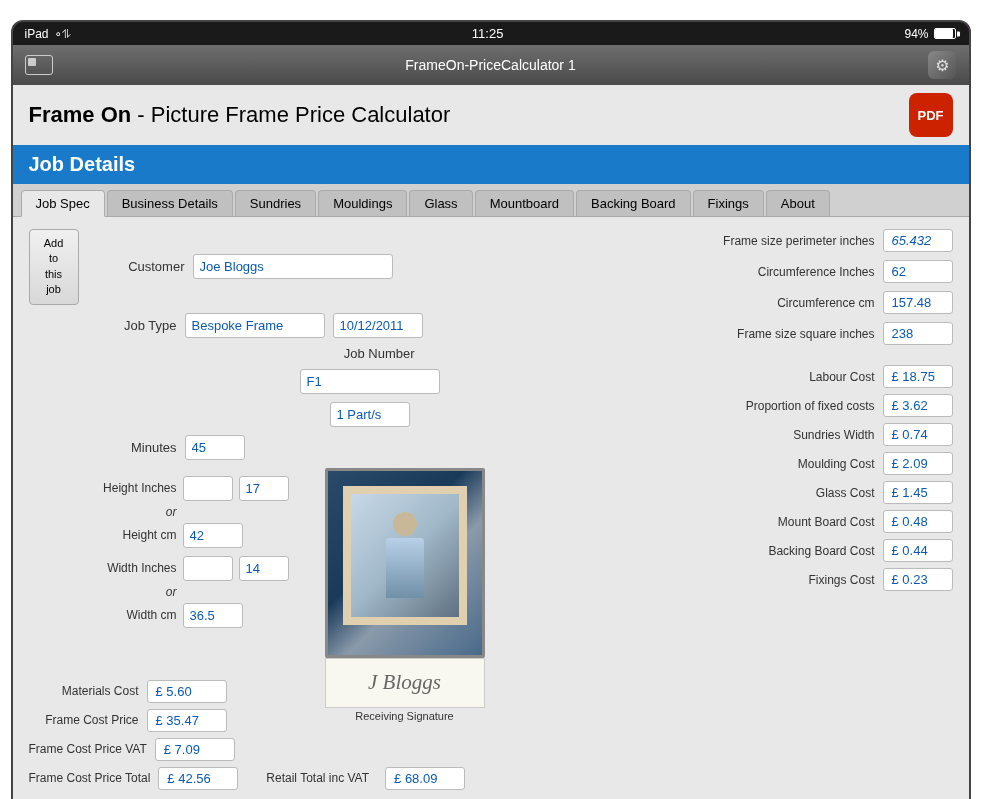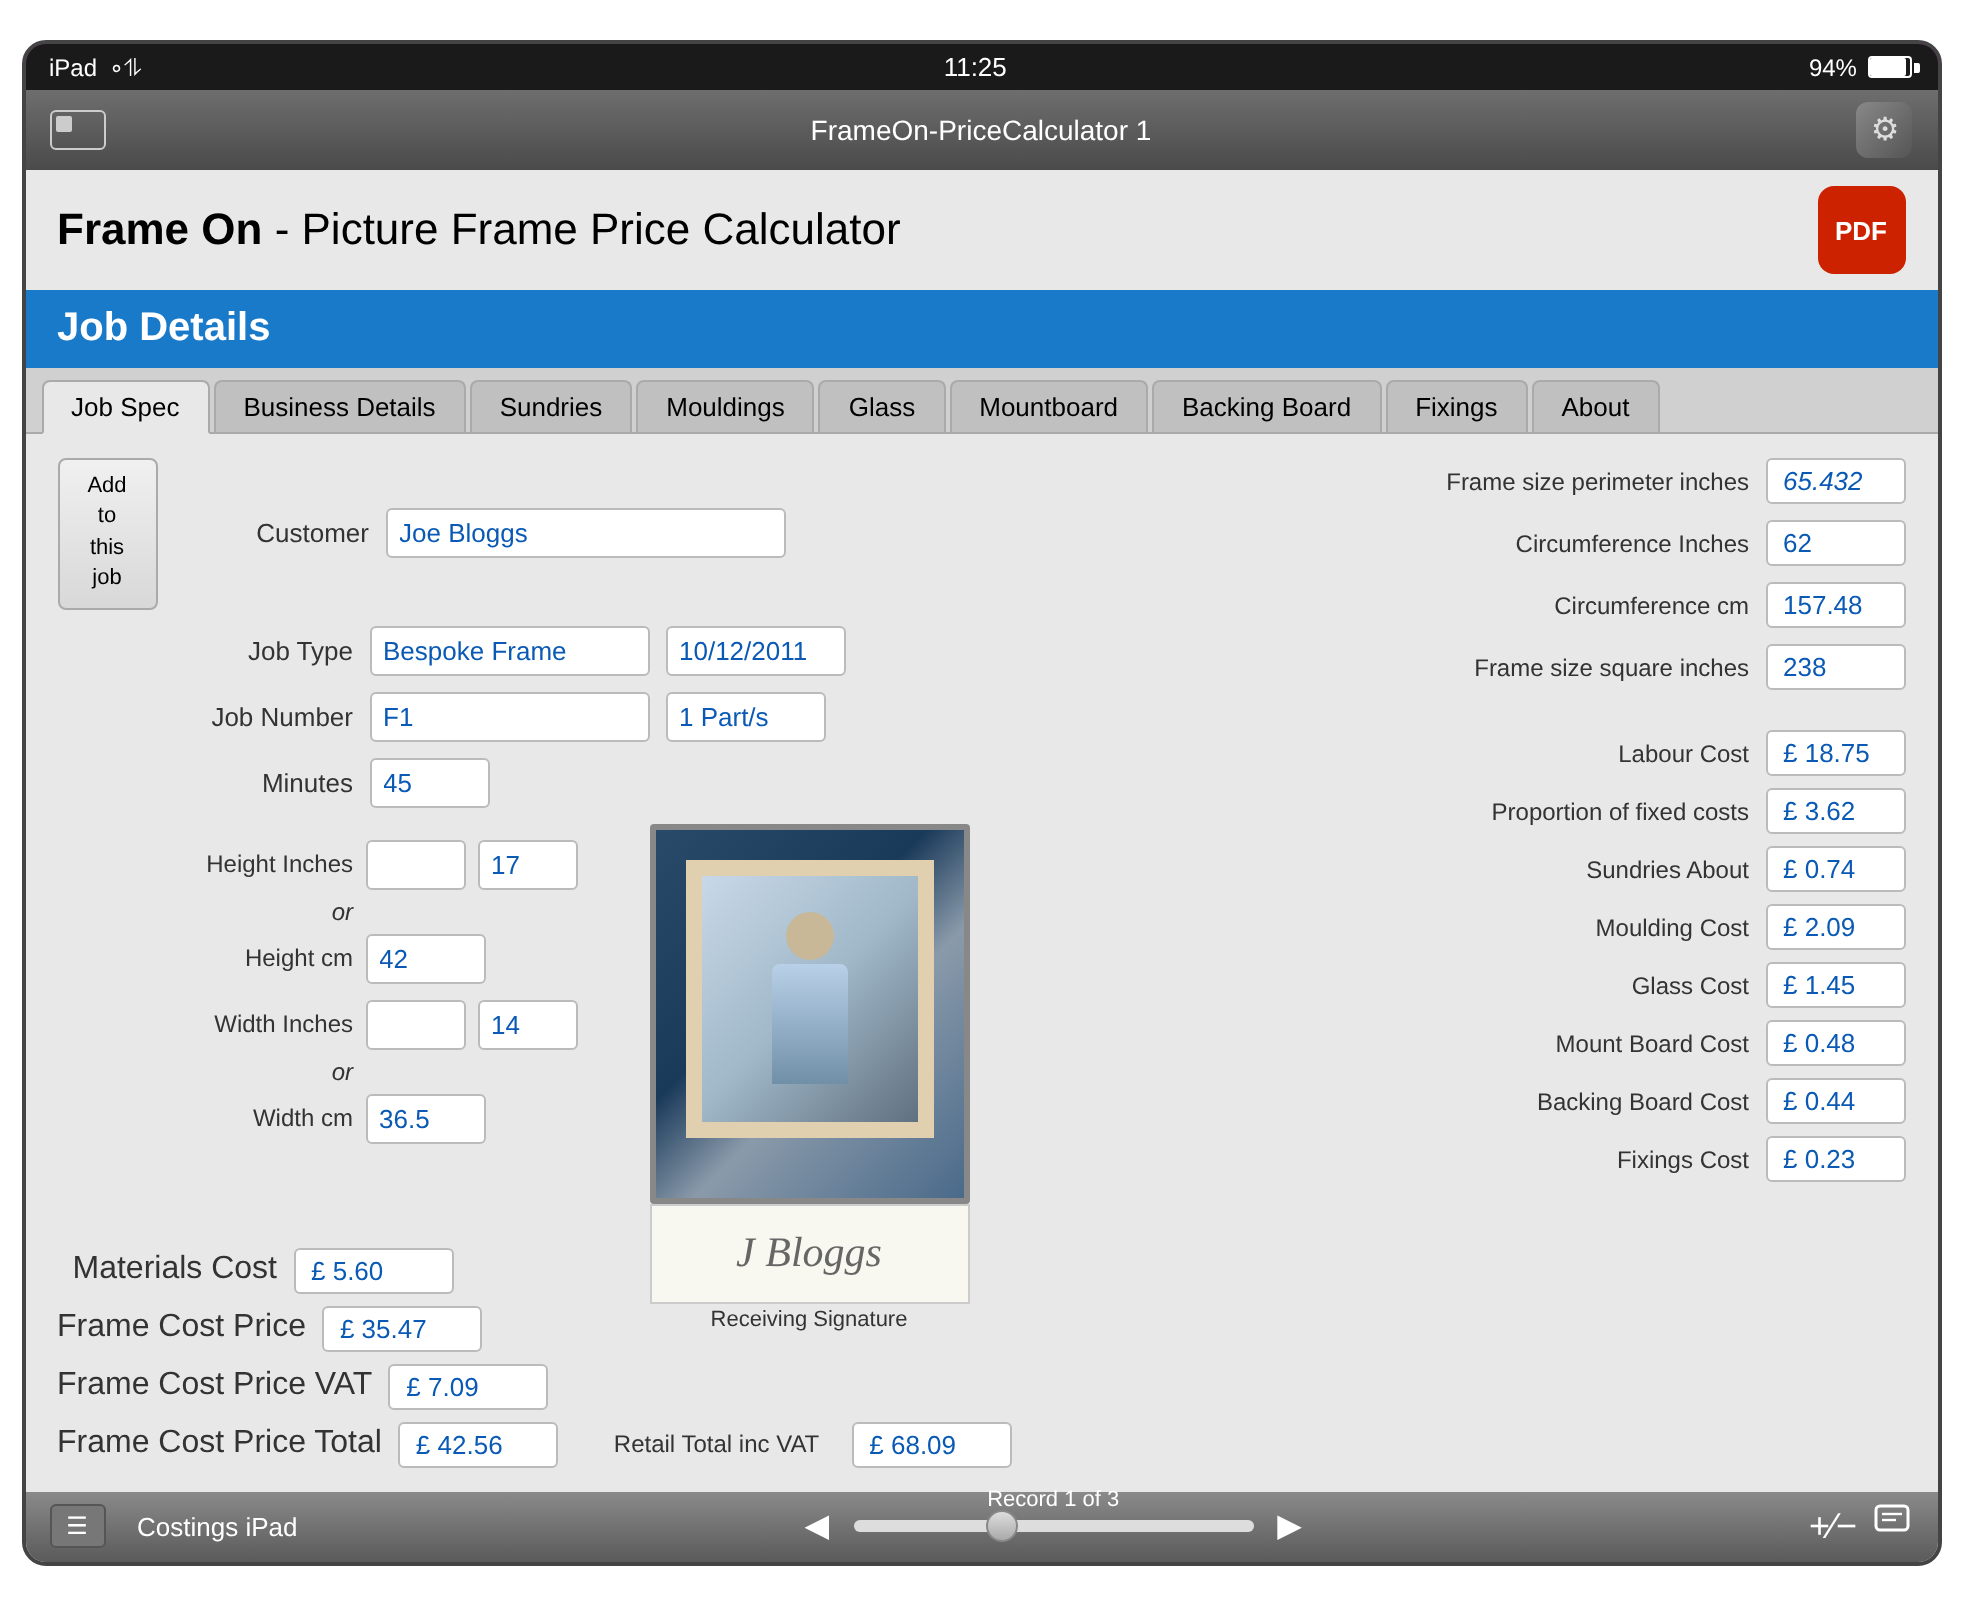--- a/index.html
+++ b/index.html
@@ -276,21 +276,21 @@
       text-align: center;
       color: #333;
       margin-top: 2px;
     }
     .cost-row {
       display: flex;
       align-items: center;
       gap: 8px;
     }
     .cost-label {
-      font-size: 16px;
+      font-size: 12px;
       color: #333;
       text-align: right;
       min-width: 110px;
     }
     .cost-value {
       background: #fff;
       border: 1px solid #bbb;
       border-radius: 3px;
       padding: 3px 8px;
       font-size: 13px;
@@ -521,21 +521,21 @@
           </div>
 
           <div class="form-row" style="margin-left:58px;">
             <span class="form-label">Job Type</span>
             <input class="form-input medium blue-text" value="Bespoke Frame" style="color: rgb(10, 90, 181);">
 
             <input class="form-input small blue-text" value="10/12/2011" style="color: rgb(10, 90, 181); width: 90px;">
 
           </div>
 
-          <div class="form-row" style="margin-left:58px;">
+          <div class="form-row" style="margin-left:58px;flex-direction:column;">
             <span class="form-label">Job Number</span>
             <input class="form-input medium blue-text" value="F1" style="color: rgb(10, 90, 181);">
             <input class="form-input small blue-text" value="1 Part/s" style="color: rgb(10, 90, 181); width: 80px;">
           </div>
 
           <div class="form-row" style="margin-left:58px;">
             <span class="form-label">Minutes</span>
             <input class="form-input tiny blue-text" value="45" style="color: rgb(10, 90, 181); width: 60px;">
           </div>
 
@@ -630,21 +630,21 @@
           <div class="costs-right">
             <div class="cost-row-right">
               <span class="cost-label-right">Labour Cost</span>
               <span class="cost-value-right" style="color:#0a5ab5;">£  18.75</span>
             </div>
             <div class="cost-row-right">
               <span class="cost-label-right">Proportion of fixed costs</span>
               <span class="cost-value-right" style="color:#0a5ab5;">£  3.62</span>
             </div>
             <div class="cost-row-right">
-              <span class="cost-label-right">Sundries About</span>
+              <span class="cost-label-right">Sundries Width</span>
               <span class="cost-value-right" style="color:#0a5ab5;">£  0.74</span>
             </div>
             <div class="cost-row-right">
               <span class="cost-label-right">Moulding Cost</span>
               <span class="cost-value-right" style="color:#0a5ab5;">£  2.09</span>
             </div>
             <div class="cost-row-right">
               <span class="cost-label-right">Glass Cost</span>
               <span class="cost-value-right" style="color:#0a5ab5;">£  1.45</span>
             </div>

